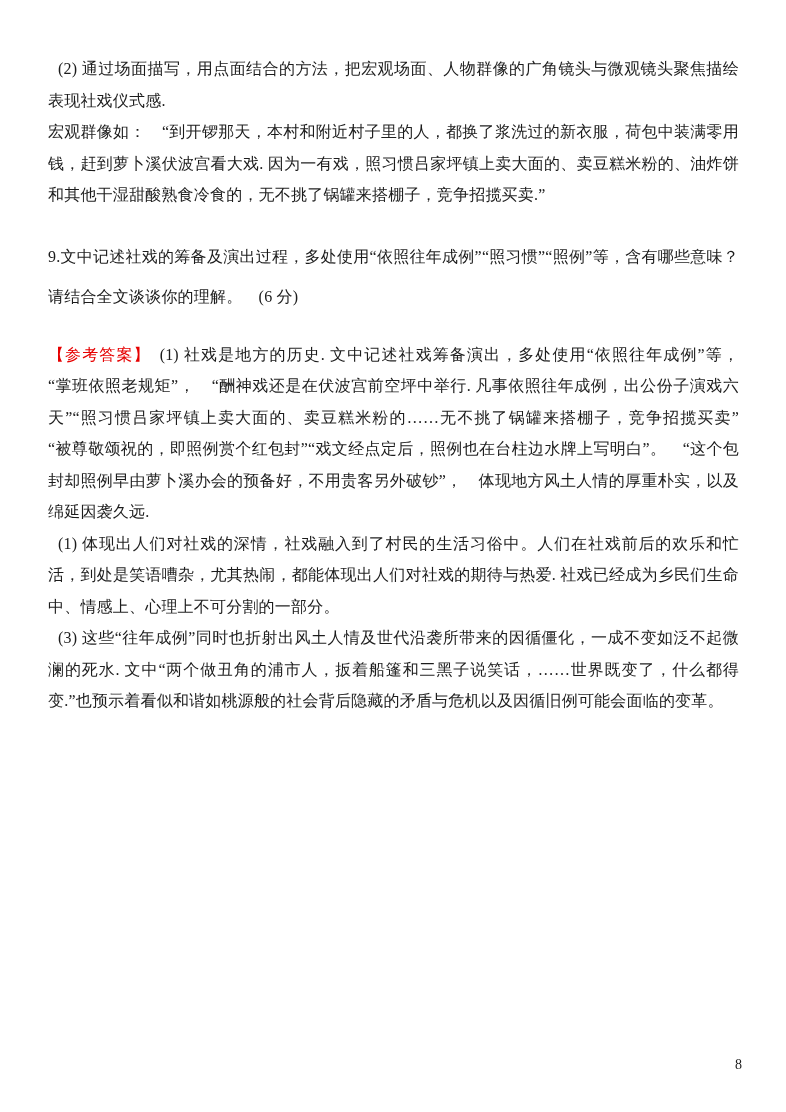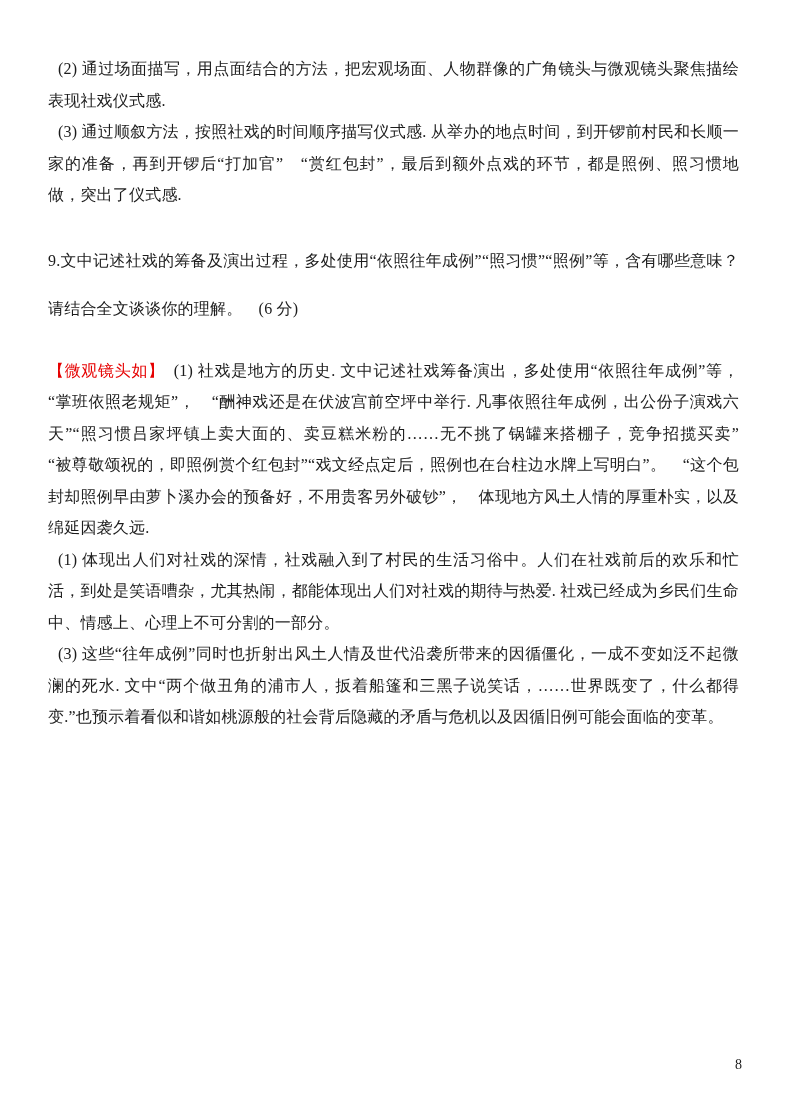--- a/index.html
+++ b/index.html
@@ -28,21 +28,21 @@
   }
   p.indent {
     text-indent: 10px;
   }
   .question {
     margin-top: 26px;
   }
   .question p {
     margin: 0;
     font-size: 16px;
-    line-height: 48px;
+    line-height: 40px;
     text-align: justify;
     letter-spacing: 0.2px;
   }
   .answer {
     margin-top: 22px;
   }
   .answer-label {
     color: #e60000;
     margin-right: 9px;
   }
@@ -54,28 +54,28 @@
     color: #1c1c1c;
   }
 </style>
 </head>
 <body>
 
 <div class="page">
 
   <div class="body-text">
     <p class="indent">(2)  通过场面描写，用点面结合的方法，把宏观场面、人物群像的广角镜头与微观镜头聚焦描绘表现社戏仪式感.</p>
-    <p class="indent">(3)  通过顺叙方法，按照社戏的时间顺序描写仪式感. 从举办的地点时间，到开锣前村民和长顺一家的准备，再到开锣后“打加官”　“赏红包封”，最后到额外点戏的环节，都是照例、照习惯地做，突出了仪式感.</p>
+    <p>宏观群像如：　“到开锣那天，本村和附近村子里的人，都换了浆洗过的新衣服，荷包中装满零用钱，赶到萝卜溪伏波宫看大戏. 因为一有戏，照习惯吕家坪镇上卖大面的、卖豆糕米粉的、油炸饼和其他干湿甜酸熟食冷食的，无不挑了锅罐来搭棚子，竞争招揽买卖.”</p>
   </div>
 
   <div class="question">
     <p>9.文中记述社戏的筹备及演出过程，多处使用“依照往年成例”“照习惯”“照例”等，含有哪些意味？请结合全文谈谈你的理解。　(6 分)</p>
   </div>
 
   <div class="answer">
-    <p><span class="answer-label">【微观镜头如】</span><span>(1) 社戏是地方的历史. 文中记述社戏筹备演出，多处使用“依照往年成例”等，　“掌班依照老规矩”，　“酬神戏还是在伏波宫前空坪中举行. 凡事依照往年成例，出公份子演戏六天”“照习惯吕家坪镇上卖大面的、卖豆糕米粉的……无不挑了锅罐来搭棚子，竞争招揽买卖”　“被尊敬颂祝的，即照例赏个红包封”“戏文经点定后，照例也在台柱边水牌上写明白”。　“这个包封却照例早由萝卜溪办会的预备好，不用贵客另外破钞”，　体现地方风土人情的厚重朴实，以及绵延因袭久远.</span></p>
+    <p><span class="answer-label">【参考答案】</span><span>(1) 社戏是地方的历史. 文中记述社戏筹备演出，多处使用“依照往年成例”等，　“掌班依照老规矩”，　“酬神戏还是在伏波宫前空坪中举行. 凡事依照往年成例，出公份子演戏六天”“照习惯吕家坪镇上卖大面的、卖豆糕米粉的……无不挑了锅罐来搭棚子，竞争招揽买卖”　“被尊敬颂祝的，即照例赏个红包封”“戏文经点定后，照例也在台柱边水牌上写明白”。　“这个包封却照例早由萝卜溪办会的预备好，不用贵客另外破钞”，　体现地方风土人情的厚重朴实，以及绵延因袭久远.</span></p>
     <p class="indent">(1)  体现出人们对社戏的深情，社戏融入到了村民的生活习俗中。人们在社戏前后的欢乐和忙活，到处是笑语嘈杂，尤其热闹，都能体现出人们对社戏的期待与热爱. 社戏已经成为乡民们生命中、情感上、心理上不可分割的一部分。</p>
     <p class="indent">(3)  这些“往年成例”同时也折射出风土人情及世代沿袭所带来的因循僵化，一成不变如泛不起微澜的死水. 文中“两个做丑角的浦市人，扳着船篷和三黑子说笑话，……世界既变了，什么都得变.”也预示着看似和谐如桃源般的社会背后隐藏的矛盾与危机以及因循旧例可能会面临的变革。</p>
   </div>
 
   <div class="page-number">8</div>
 
 </div>
 
 </body></html>

